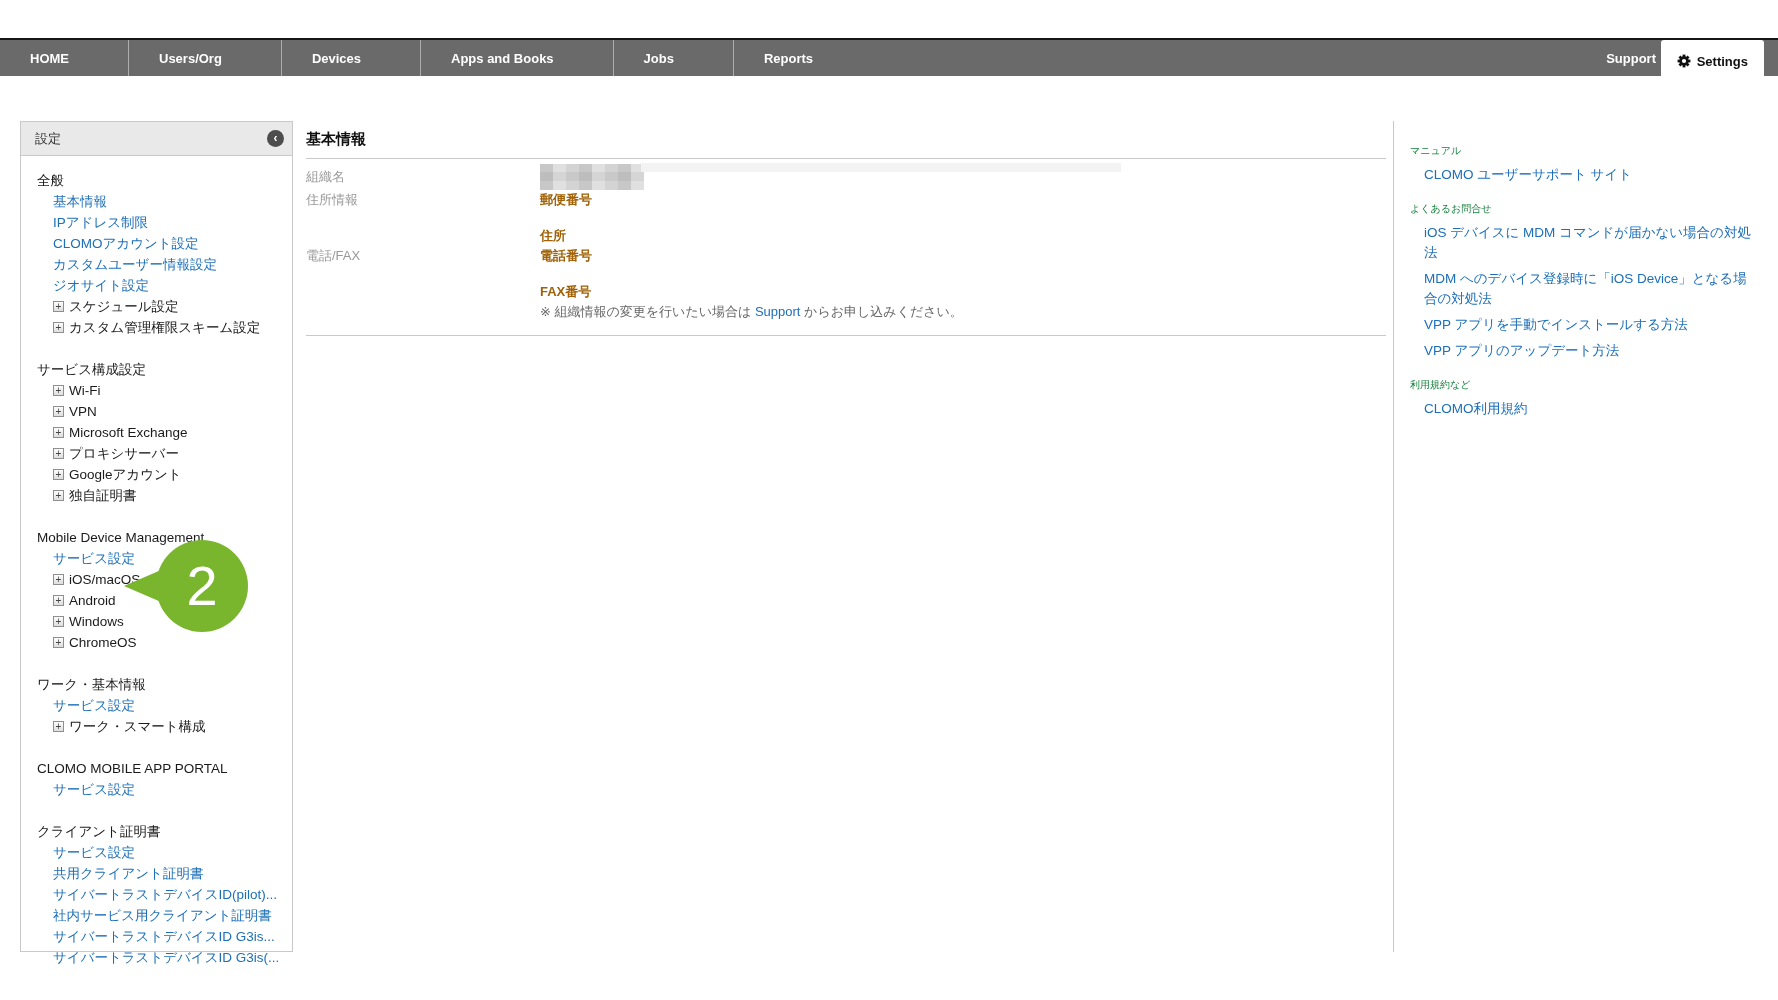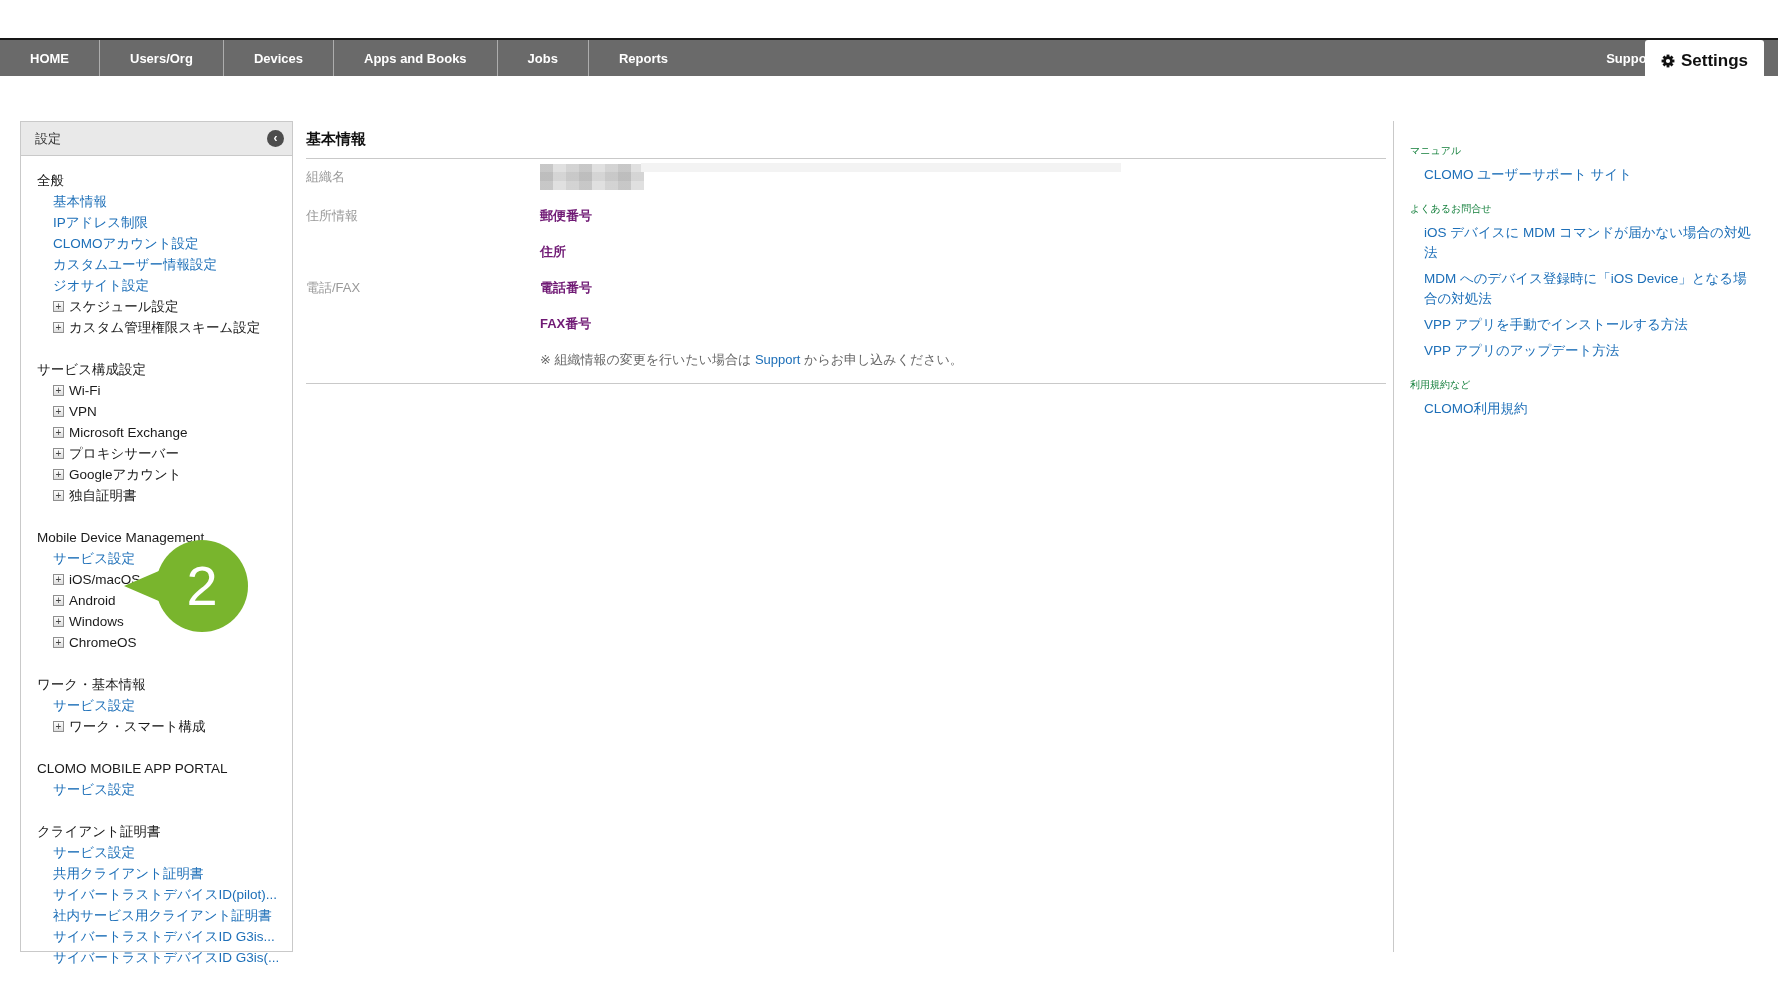--- a/index.html
+++ b/index.html
@@ -11,25 +11,25 @@
   }
   *{box-sizing:border-box;margin:0;padding:0;}
   html,body{width:1778px;height:1000px;background:#fff;overflow:hidden;}
   body{position:relative;font-family:"Liberation Sans","DejaVu Sans",sans-serif;font-size:13px;color:#1a1a1a;}
 
   
   .topnav{position:absolute;left:0;top:38px;width:1778px;height:38px;background:var(--nav-bg);
           border-top:2px solid #161616;display:flex;align-items:stretch;}
   .nav-left{display:flex;align-items:stretch;padding-left:0;}
   .nav-item{display:flex;align-items:center;padding:0 30px;color:#fff;font-weight:700;font-size:13px;cursor:pointer;position:relative;}
-  .nav-item + .nav-item{border-left:1px solid rgba(255,255,255,.45);}
+  .nav-item + .nav-item{border-left:1px solid rgba(255,255,255,.45);margin-left:29px;}
   .nav-spacer{flex:1;}
   .nav-support{display:flex;align-items:center;color:#fff;font-weight:700;font-size:13px;padding:0 26px;margin-right:96px;cursor:pointer;}
   .settings-tab{position:absolute;right:14px;top:0;height:42px;background:#fff;border-radius:3px 3px 0 0;
-                display:flex;align-items:center;gap:6px;padding:0 16px;color:#111;font-weight:700;font-size:17px;cursor:pointer;}
+                display:flex;align-items:center;gap:6px;padding:0 16px;color:#111;font-weight:700;font-size:13px;cursor:pointer;}
   .gear-svg{display:block;}
 
   
   .sidebar{position:absolute;left:20px;top:121px;width:273px;height:831px;background:#fff;border:1px solid var(--border);}
   .sb-header{height:34px;background:#e9e9e9;border-bottom:1px solid var(--border);display:flex;align-items:center;
              padding:0 10px 0 14px;font-size:13px;color:#333;position:relative;}
   .sb-collapse{position:absolute;right:8px;top:8px;width:17px;height:17px;border-radius:50%;background:#4d4d4d;color:#fff;
                display:flex;align-items:center;justify-content:center;font-size:12px;font-weight:700;line-height:1;cursor:pointer;padding-bottom:2px;}
   .sb-body{padding:14px 6px 0 16px;}
   .sb-section{margin-bottom:21px;}
@@ -44,25 +44,25 @@
   
   .callout{position:absolute;left:156px;top:540px;width:92px;height:92px;z-index:5;}
   .callout-circle{width:92px;height:92px;border-radius:50%;background:var(--green);display:flex;align-items:center;justify-content:center;}
   .callout-num{color:#fff;font-size:56px;line-height:1;font-weight:400;}
   .callout-tail{position:absolute;left:-32px;top:50%;transform:translateY(-50%);width:0;height:0;
                 border-right:44px solid var(--green);border-top:19px solid transparent;border-bottom:19px solid transparent;}
 
   
   .main{position:absolute;left:306px;top:130px;width:1080px;}
   .main-title{font-size:15px;font-weight:700;color:#111;padding-bottom:9px;border-bottom:1px solid #c9c9c9;}
-  .frow{display:flex;margin-top:16px;}
+  .frow{display:flex;}
   .frow.first{margin-top:8px;}
   .flabel{width:234px;color:var(--label-gray);line-height:20px;flex:0 0 234px;}
   .fvalues{flex:1;}
-  .vlabel{font-weight:700;color:#701a75;line-height:20px;margin-bottom:16px;}
+  .vlabel{font-weight:700;color:#a16207;line-height:20px;margin-bottom:16px;}
   .vlabel.tight{margin-bottom:0;}
   .note{color:#666;line-height:20px;margin-top:0;}
   .note a{color:var(--link);text-decoration:none;cursor:pointer;}
   .main hr{border:none;border-top:1px solid #c9c9c9;margin-top:13px;}
   .blur{background:
         repeating-linear-gradient(90deg, rgba(150,150,150,.38) 0 13px, rgba(210,210,210,.30) 13px 26px, rgba(175,175,175,.34) 26px 39px),
         repeating-linear-gradient(0deg, #e6e6e6 0 9px, #d6d6d6 9px 18px);}
   .blur-org{width:104px;height:26px;margin-top:-3px;}
   .blur-faint{position:absolute;left:335px;top:33px;width:480px;height:9px;background:#f3f3f3;}
   .blur-name{width:44px;height:15px;margin-bottom:22px;}

